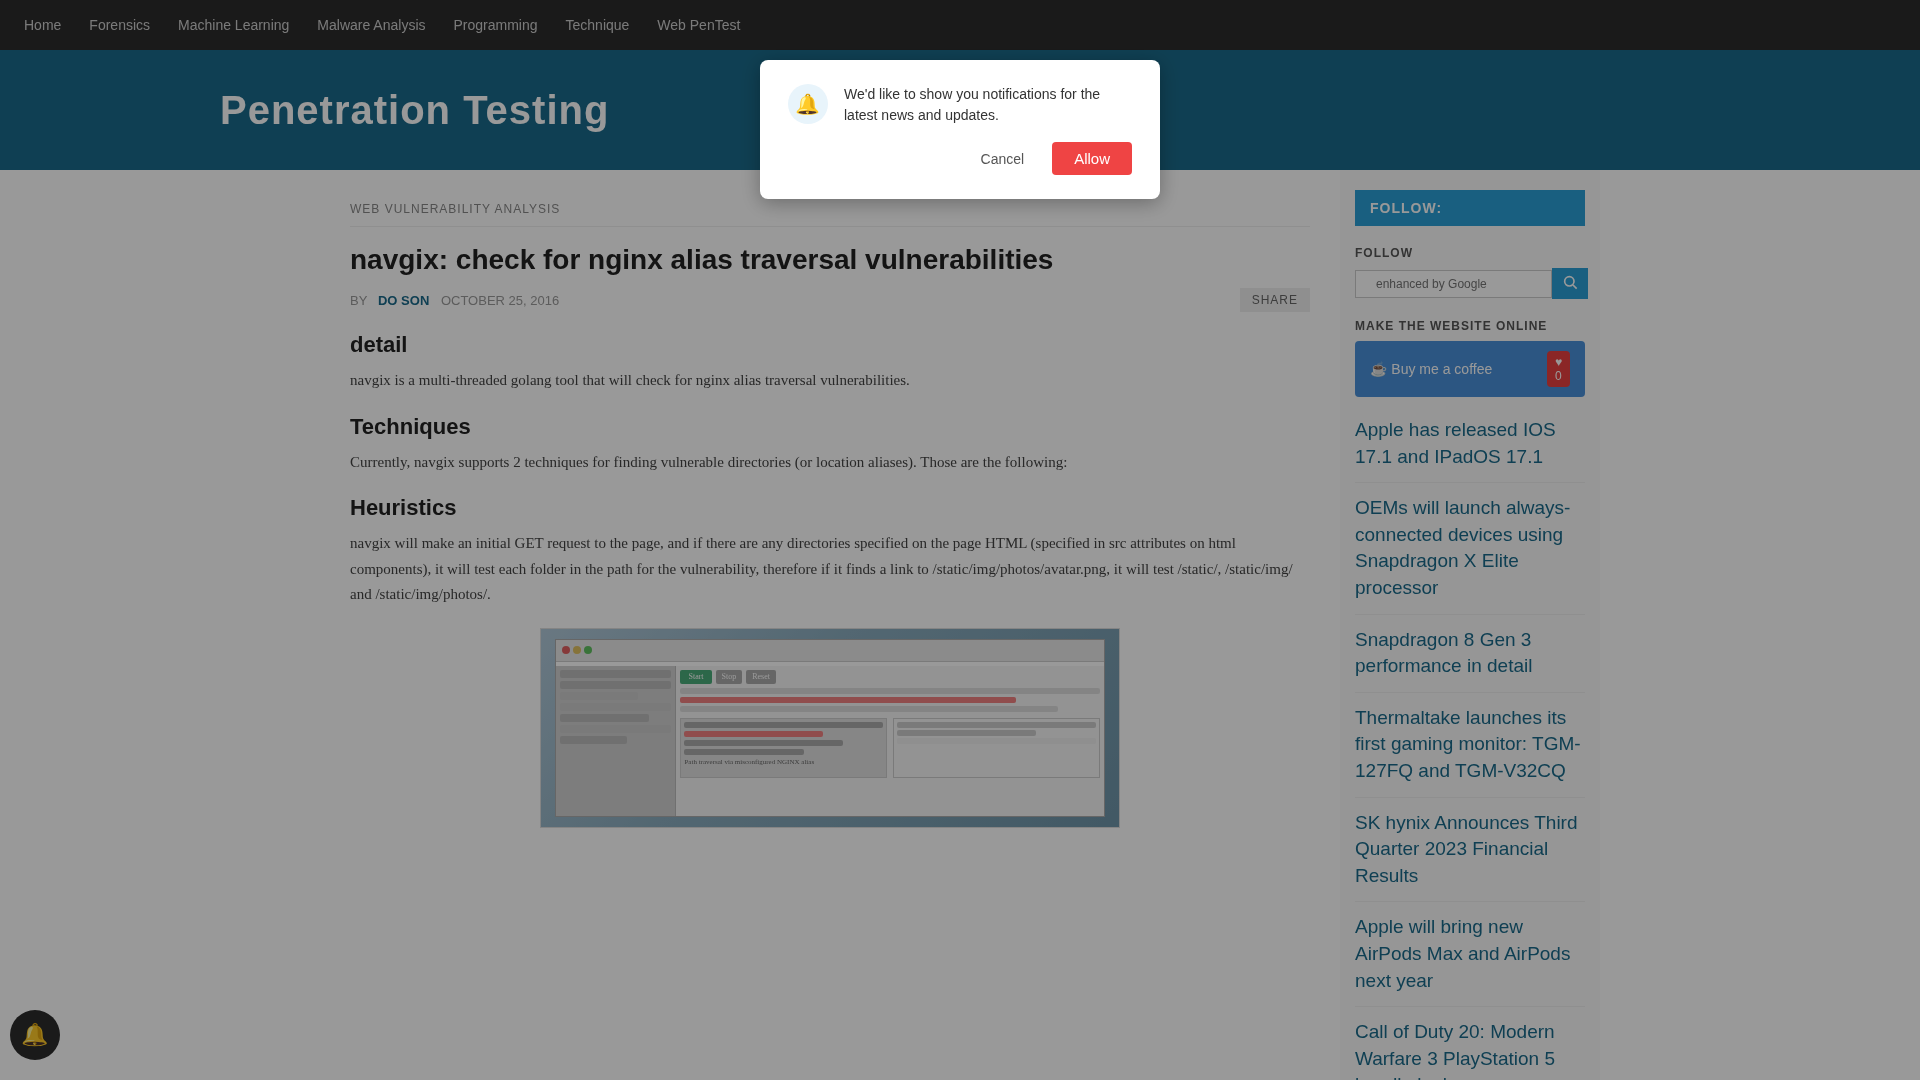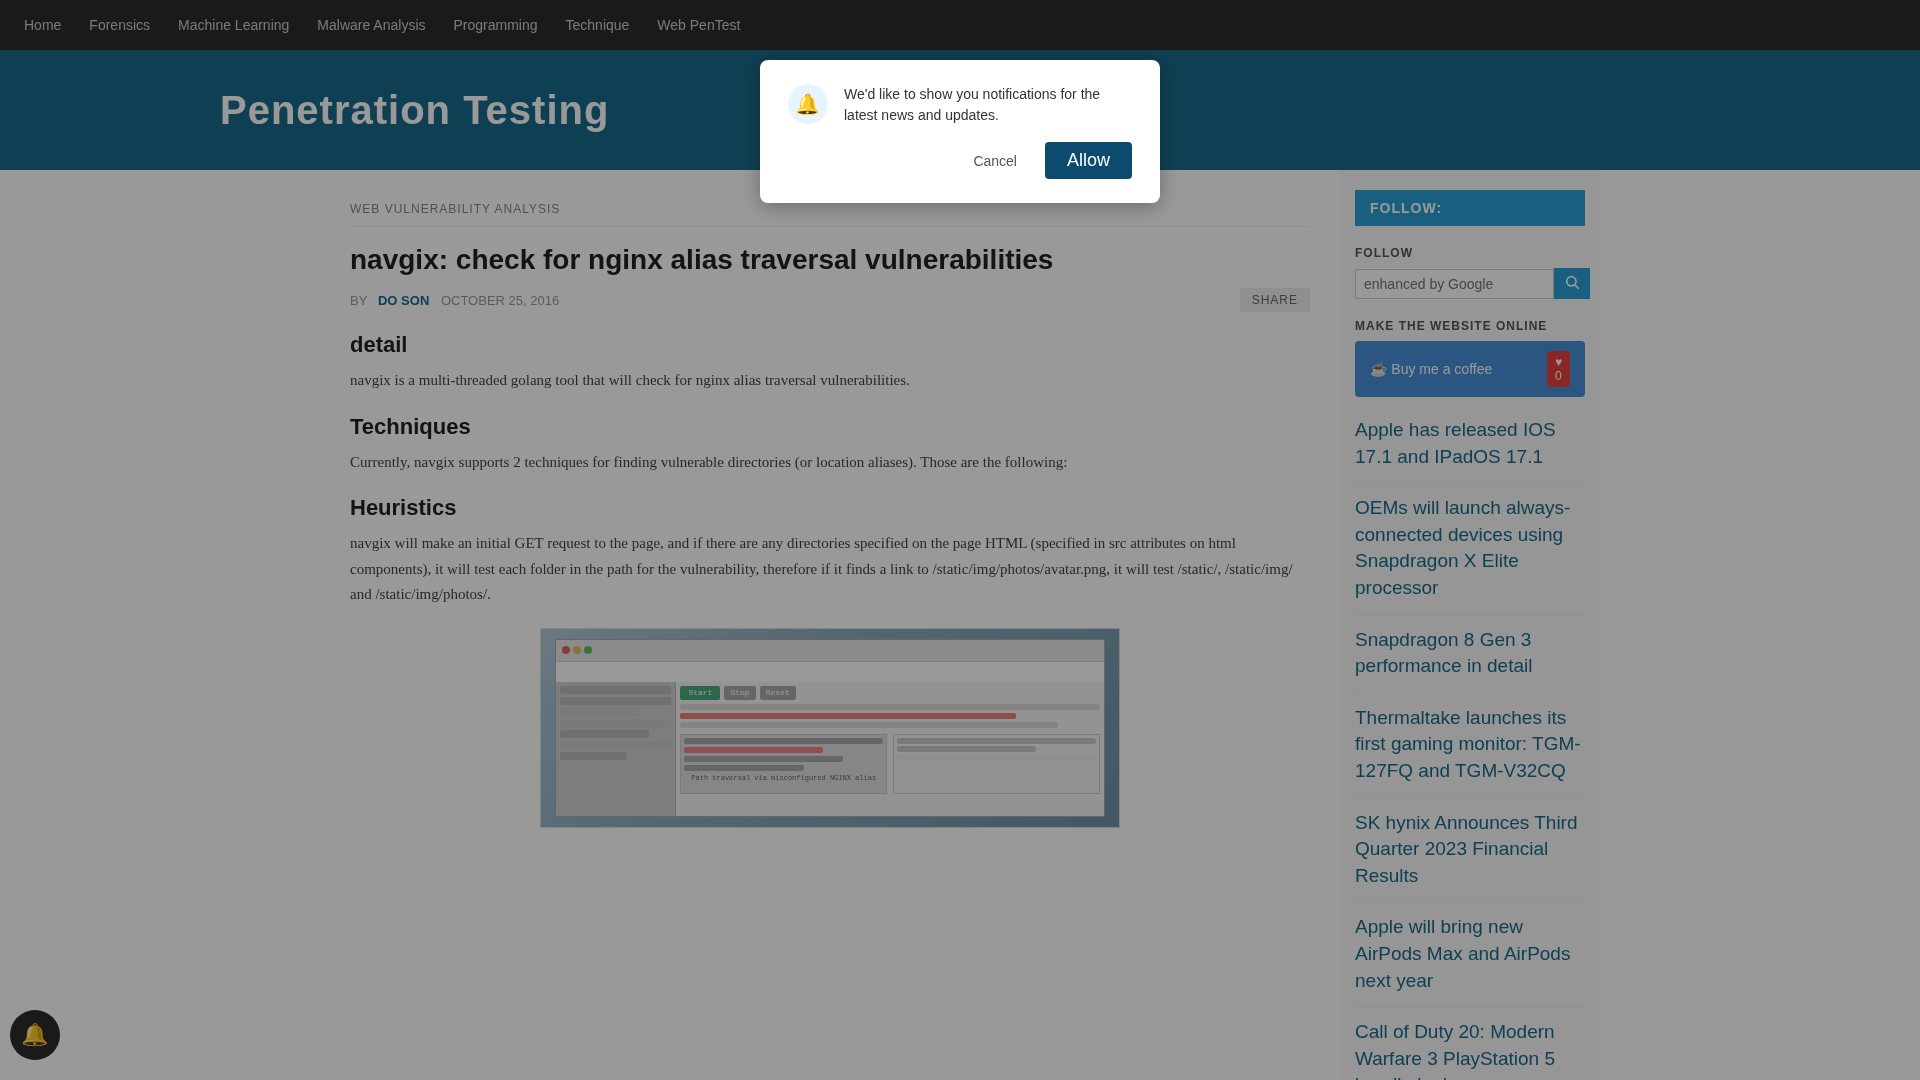--- a/index.html
+++ b/index.html
@@ -140,26 +140,25 @@
       justify-content: center;
     }
     #article-image .img-inner {
       width: 90%;
       height: 85%;
       background: #fff;
       border: 1px solid #aaa;
       display: flex;
       align-items: center;
       justify-content: center;
-      font-family: Liberation Mono, monospace;
+      font-family: Liberation Serif, serif;
       font-size: 12px;
       color: #555;
       flex-direction: column;
-      gap: 20px;
-      text-align: center;
+      gap: 4px;
     }
     .img-toolbar {
       width: 100%;
       height: 22px;
       background: #e8e8e8;
       border-bottom: 1px solid #ccc;
       display: flex;
       align-items: center;
       padding: 0 6px;
       gap: 3px;
@@ -218,22 +217,22 @@
       margin-bottom: 8px;
       display: block;
     }
     #search-box {
       display: flex;
       align-items: center;
     }
     #search-input {
       flex: 1;
       border: 1px solid #ccc;
-      padding: 6px 8px;
-      font-size: 14px;
+      padding: 6px 20px;
+      font-size: 12px;
       background: #fff;
       color: #be185d;
     }
     #search-btn {
       background: #2a9fd6;
       border: none;
       padding: 6px 10px;
       cursor: pointer;
       color: #fff;
     }
@@ -340,27 +339,27 @@
     #cancel-btn {
       background: none;
       border: none;
       padding: 8px 18px;
       font-family: Arial, sans-serif;
       font-size: 14px;
       color: #555;
       cursor: pointer;
     }
     #allow-btn {
-      background: #0c4a6e;
+      background: #ef4444;
       color: #fff;
       border: none;
       padding: 8px 22px;
       border-radius: 4px;
       font-family: Arial, sans-serif;
-      font-size: 18px;
+      font-size: 15px;
       cursor: pointer;
     }
 
     
     #notif-bar {
       position: fixed;
       bottom: 20px;
       left: 10px;
       width: 50px;
       height: 50px;

